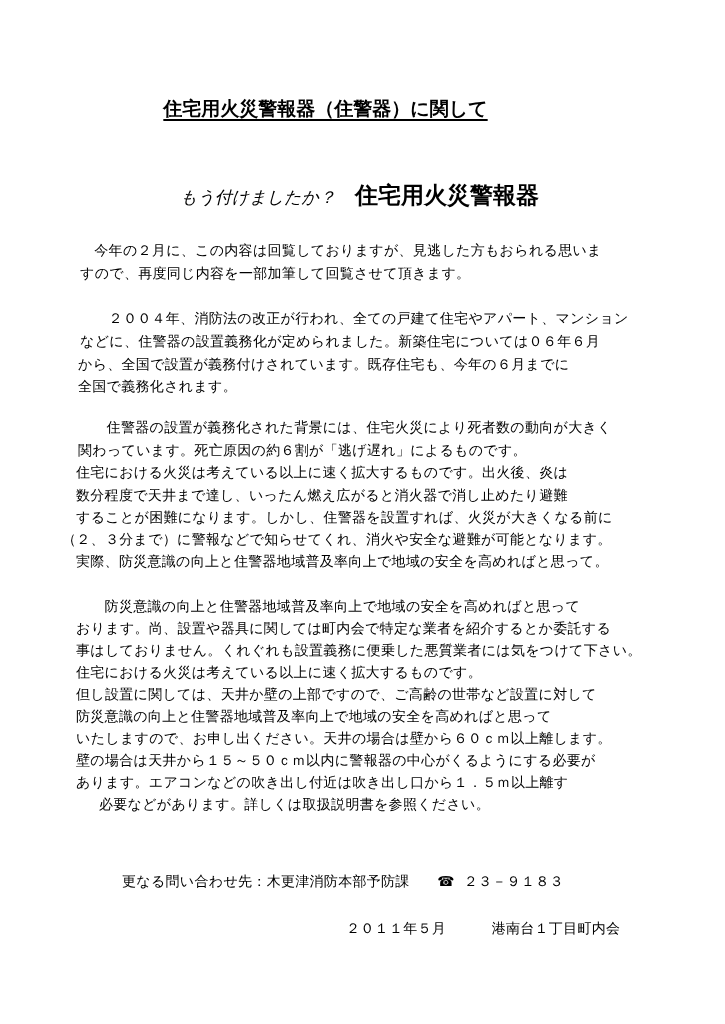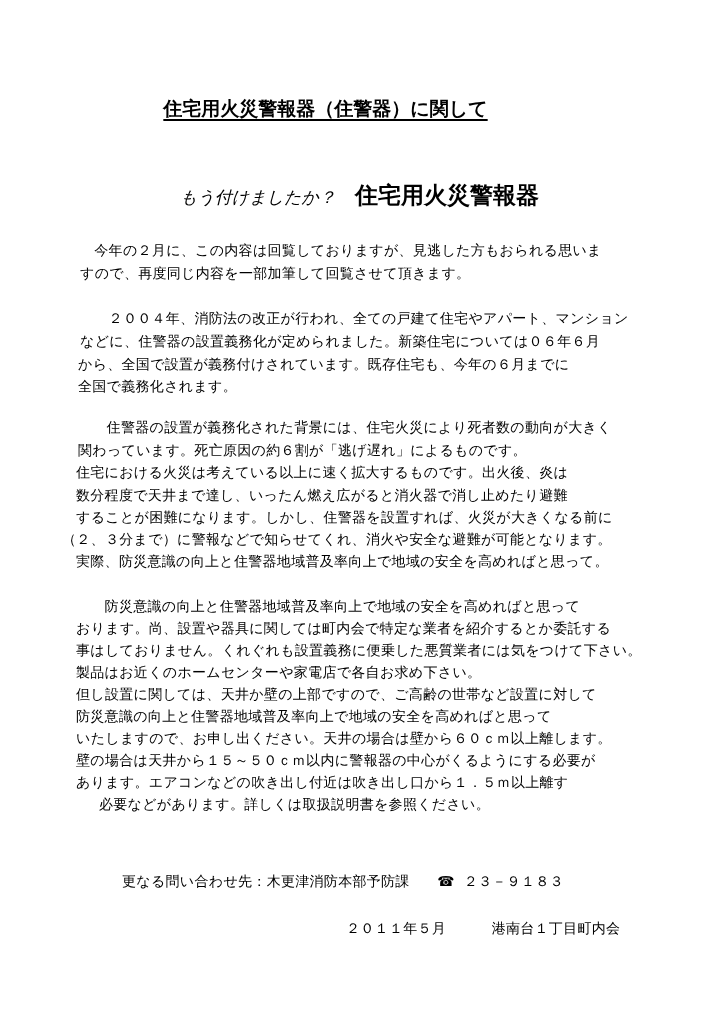--- a/index.html
+++ b/index.html
@@ -55,21 +55,21 @@
   <div class="line" style="left:76px; top:485px;">数分程度で天井まで達し、いったん燃え広がると消火器で消し止めたり避難</div>
   <div class="line" style="left:76px; top:507px;">することが困難になります。しかし、住警器を設置すれば、火災が大きくなる前に</div>
   <div class="line" style="left:62px; top:529px;">（２、３分まで）に警報などで知らせてくれ、消火や安全な避難が可能となります。</div>
   <div class="line" style="left:76px; top:551px;">実際、防災意識の向上と住警器地域普及率向上で地域の安全を高めればと思って。</div>
 </div>
 
 <div>
   <div class="line" style="left:76px; top:596px;">　　防災意識の向上と住警器地域普及率向上で地域の安全を高めればと思って</div>
   <div class="line" style="left:76px; top:618px;">おります。尚、設置や器具に関しては町内会で特定な業者を紹介するとか委託する</div>
   <div class="line" style="left:76px; top:640px;">事はしておりません。くれぐれも設置義務に便乗した悪質業者には気をつけて下さい。</div>
-  <div class="line" style="left:76px; top:662px;">製品はお近くのホームセンターや家電店で各自お求め下さい。</div>
+  <div class="line" style="left:76px; top:662px;">住宅における火災は考えている以上に速く拡大するものです。</div>
   <div class="line" style="left:76px; top:684px;">但し設置に関しては、天井か壁の上部ですので、ご高齢の世帯など設置に対して</div>
   <div class="line" style="left:76px; top:706px;">防災意識の向上と住警器地域普及率向上で地域の安全を高めればと思って</div>
   <div class="line" style="left:76px; top:728px;">いたしますので、お申し出ください。天井の場合は壁から６０ｃｍ以上離します。</div>
   <div class="line" style="left:76px; top:750px;">壁の場合は天井から１５～５０ｃｍ以内に警報器の中心がくるようにする必要が</div>
   <div class="line" style="left:76px; top:772px;">あります。エアコンなどの吹き出し付近は吹き出し口から１．５ｍ以上離す</div>
   <div class="line" style="left:76px; top:794px;margin-left:23px;">必要などがあります。詳しくは取扱説明書を参照ください。</div>
 </div>
 
 <div class="line" style="left:122px; top:871px;">
   <span>更なる問い合わせ先：木更津消防本部予防課</span>

